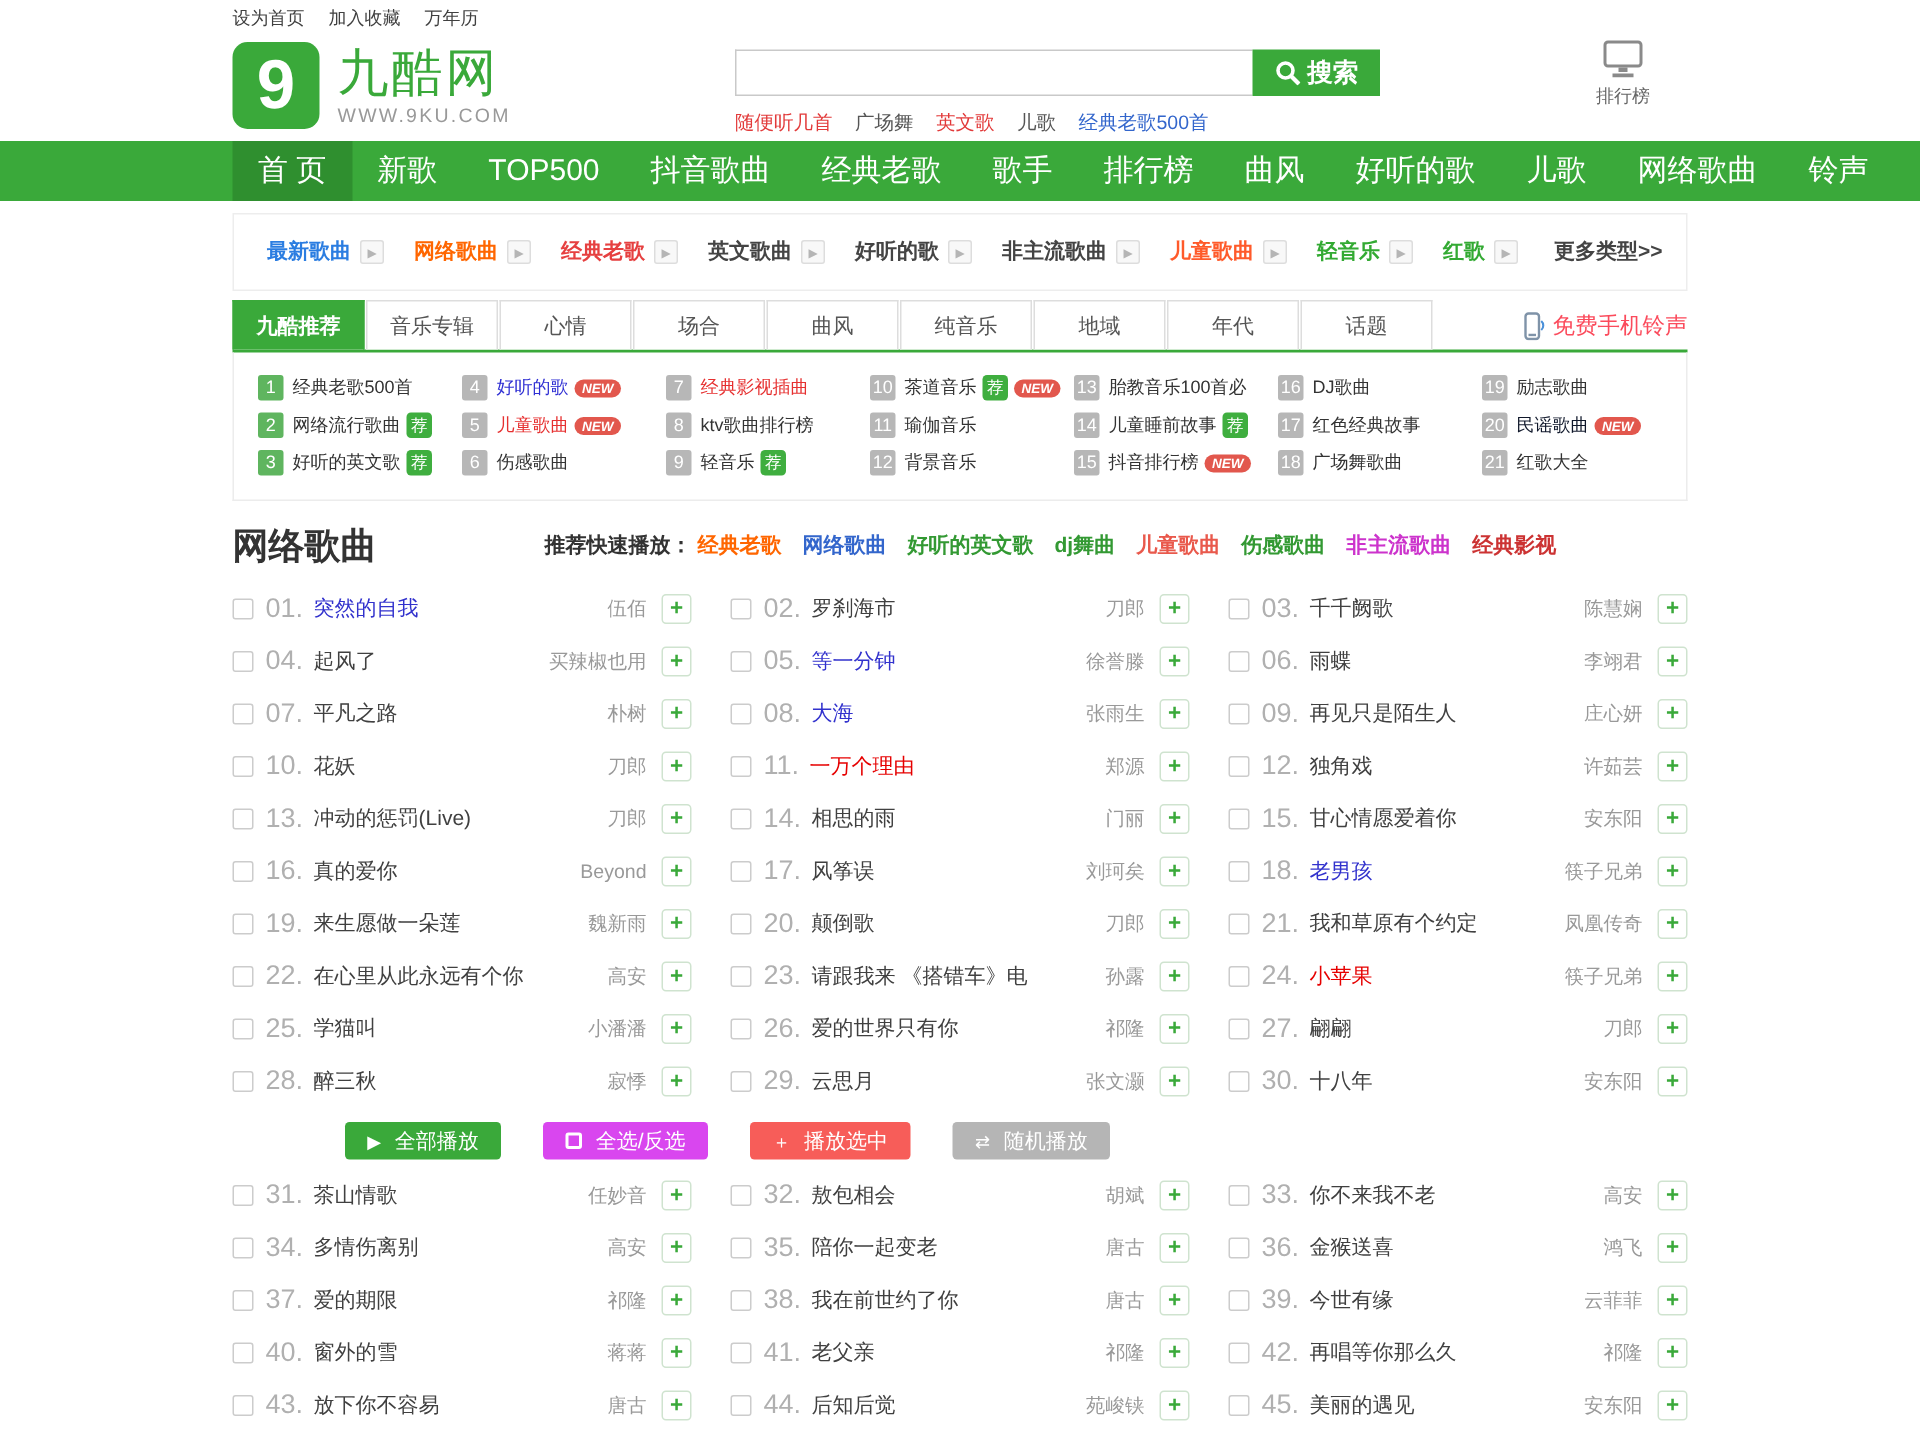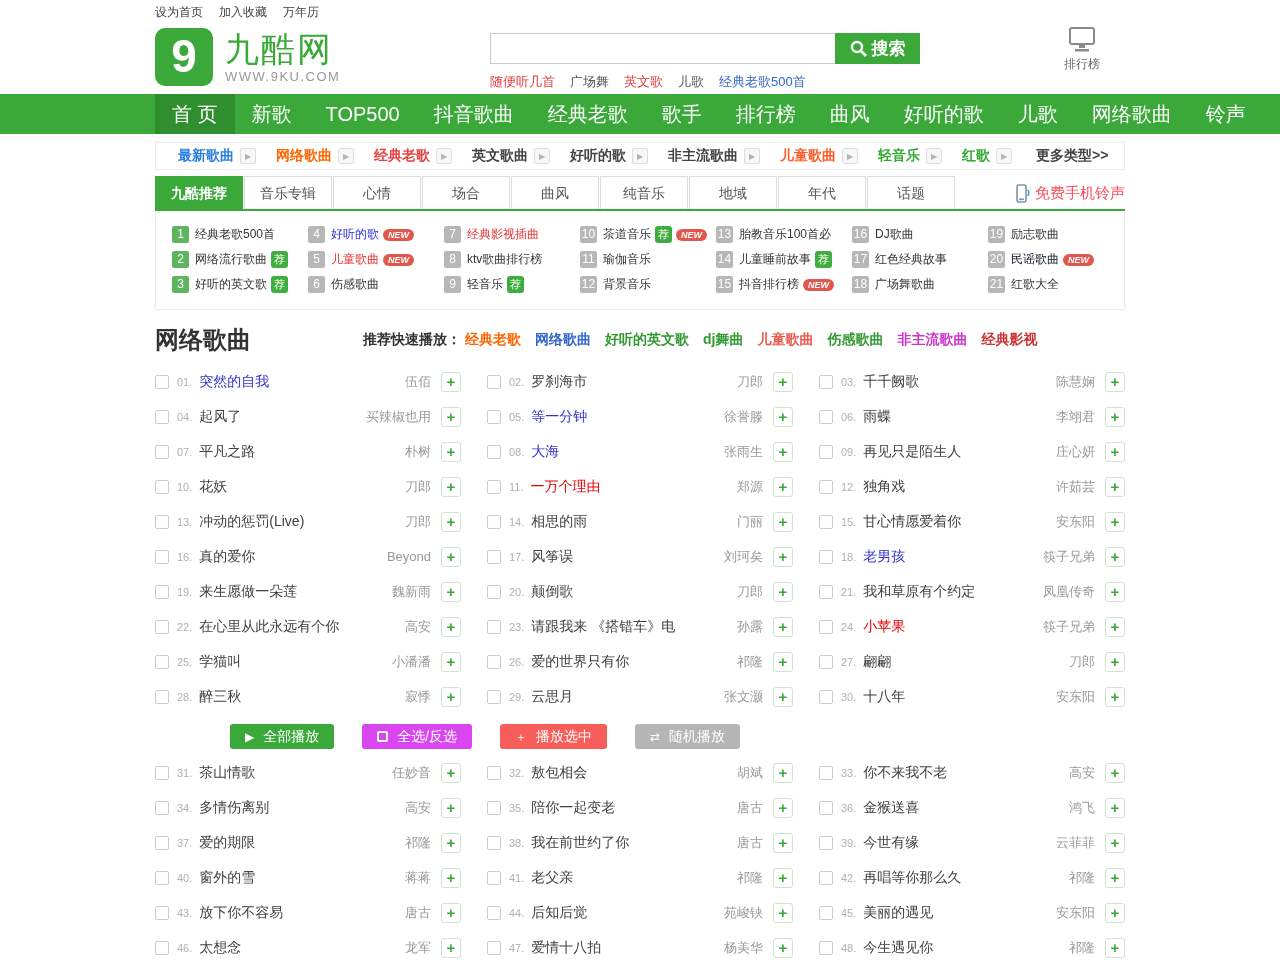--- a/index.html
+++ b/index.html
@@ -43,21 +43,21 @@
   .rank-box svg{ display:block; margin:0 auto 3px; }
 
   
   .nav-bar{ background:var(--green); height:40px; }
   .nav-inner{ display:flex; height:40px; }
   .nav-item{ color:#fff; font-size:20px; line-height:40px; padding:0 17px; white-space:nowrap; }
   .nav-item.active{ background:var(--green-dark); }
 
   
   .subnav{
-    margin-top:8px; height:28px; border:1px solid #ededed; display:flex;
+    margin-top:8px; height:52px; border:1px solid #ededed; display:flex;
     align-items:center; padding-left:22px; font-size:14px; font-weight:bold;
   }
   .subnav .arrow{
     display:inline-block; width:16px; height:16px; border:1px solid #ddd; background:#f8f8f8;
     color:#b5b5b5; font-size:8px; line-height:15px; text-align:center; border-radius:2px;
     margin:0 20px 0 6px; cursor:pointer;
   }
   .subnav .more{ color:#444; margin-left:4px; }
 
   
@@ -92,21 +92,21 @@
   .quickplay .qlabel{ color:#333; margin-right:4px; }
   .quickplay a{ margin-right:14px; }
 
   
   .song-grid{ margin-top:6px; display:grid; grid-template-columns:repeat(3,1fr); column-gap:26px; }
   .song-row{ height:35px; display:flex; align-items:center; font-size:14px; }
   .song-row .cb{
     width:14px; height:14px; border:1px solid #ccc; border-radius:2px; background:#fff;
     margin-right:8px; flex:none; cursor:pointer;
   }
-  .song-row .no{ color:#b0b0b0; font-size:11px; margin-right:7px; flex:none; }
+  .song-row .no{ color:#b0b0b0; font-size:18px; margin-right:7px; flex:none; }
   .song-row .title{ color:#404040; white-space:nowrap; overflow:hidden; }
   .song-row .artist{ margin-left:auto; color:#999; font-size:13px; white-space:nowrap; padding-left:6px; }
   .song-row .plus{
     width:20px; height:20px; border:1px solid #cfe3cf; border-radius:3px; background:#fff;
     color:var(--green); font-size:15px; font-weight:bold; line-height:18px; text-align:center;
     margin-left:10px; flex:none; cursor:pointer;
   }
 
   
   .actions{ margin:10px 0 6px; display:flex; justify-content:center; gap:28px; }

